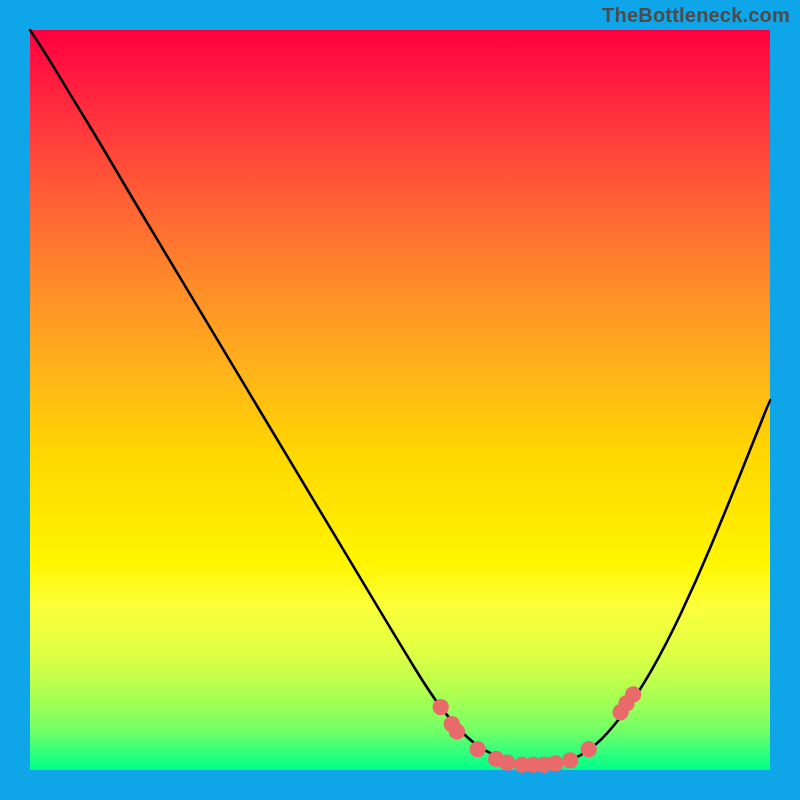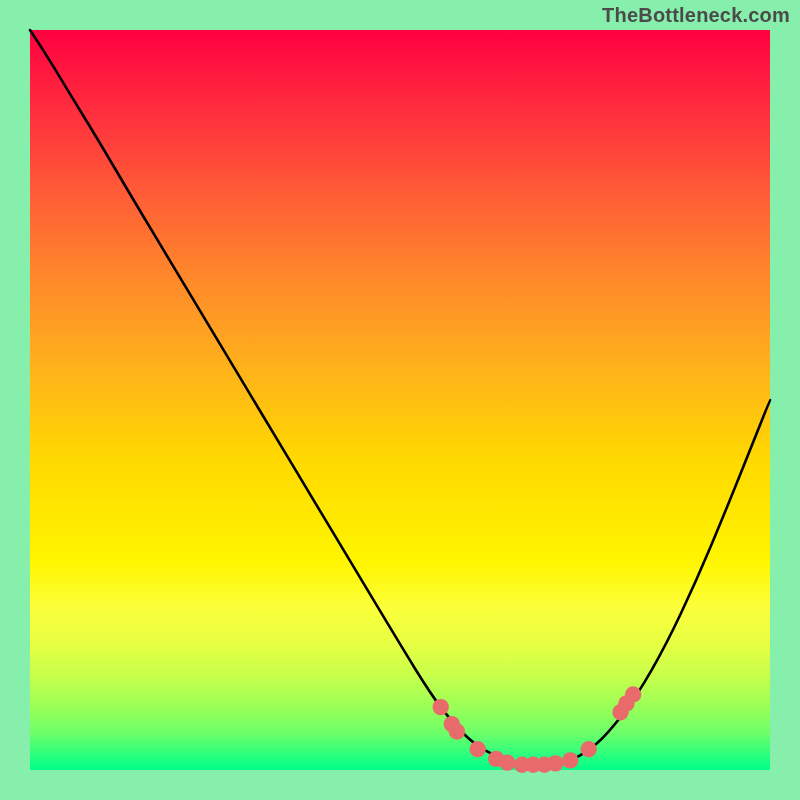--- a/index.html
+++ b/index.html
@@ -1,21 +1,21 @@
 <!DOCTYPE html>
 <html><head>
 <meta charset="utf-8">
 <style>
   * { margin: 0; padding: 0; box-sizing: border-box; }
   html, body { width: 800px; height: 800px; overflow: hidden; background: #000; }
   .stage {
     position: relative;
     width: 800px;
     height: 800px;
-    background: #86efac;
+    background: #0ea5e9;
   }
   .plot-area {
     position: absolute;
     left: 30px;
     top: 30px;
     width: 740px;
     height: 740px;
     background: linear-gradient(to bottom,
       #ff0040 0%,
       #ff2a3e 10%,

